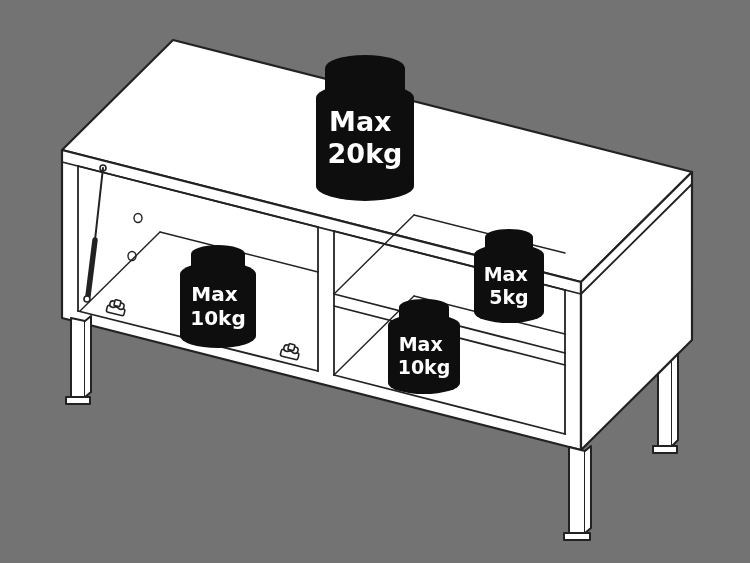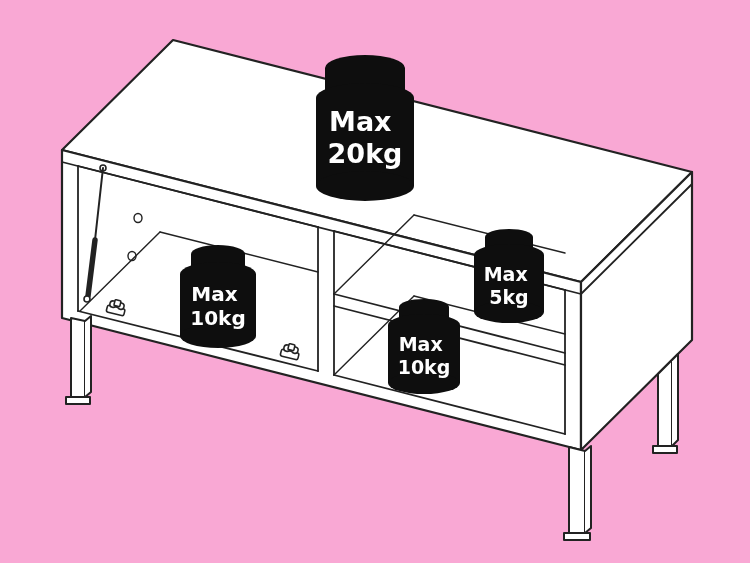--- a/index.html
+++ b/index.html
@@ -5,21 +5,21 @@
   html, body {
     margin: 0;
     padding: 0;
     background: #ffffff;
     font-family: "DejaVu Sans", sans-serif;
   }
   .stage {
     position: relative;
     width: 750px;
     height: 563px;
-    background: #f9a8d4;
+    background: #737373;
     overflow: hidden;
   }
   svg { display: block; }
   .weight-label {
     font-family: "DejaVu Sans", sans-serif;
     font-weight: bold;
     text-anchor: middle;
   }
 </style>
 </head>

